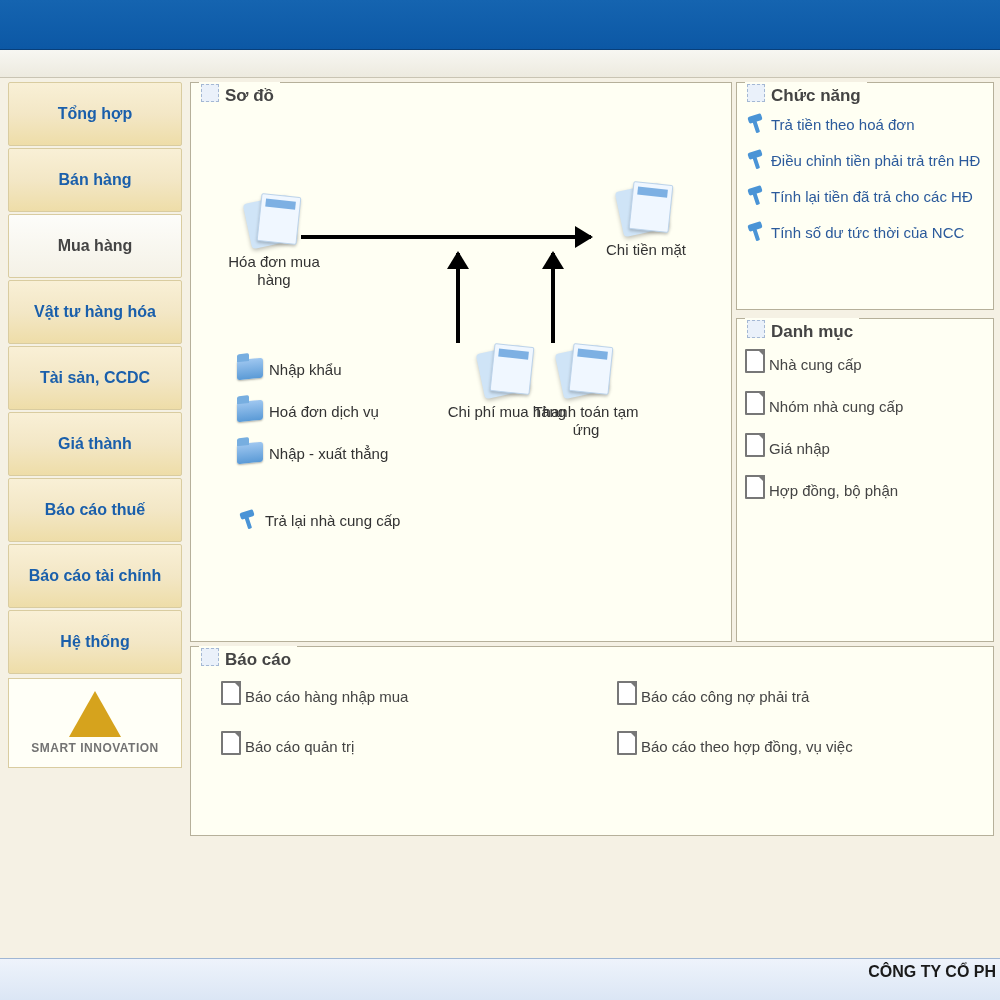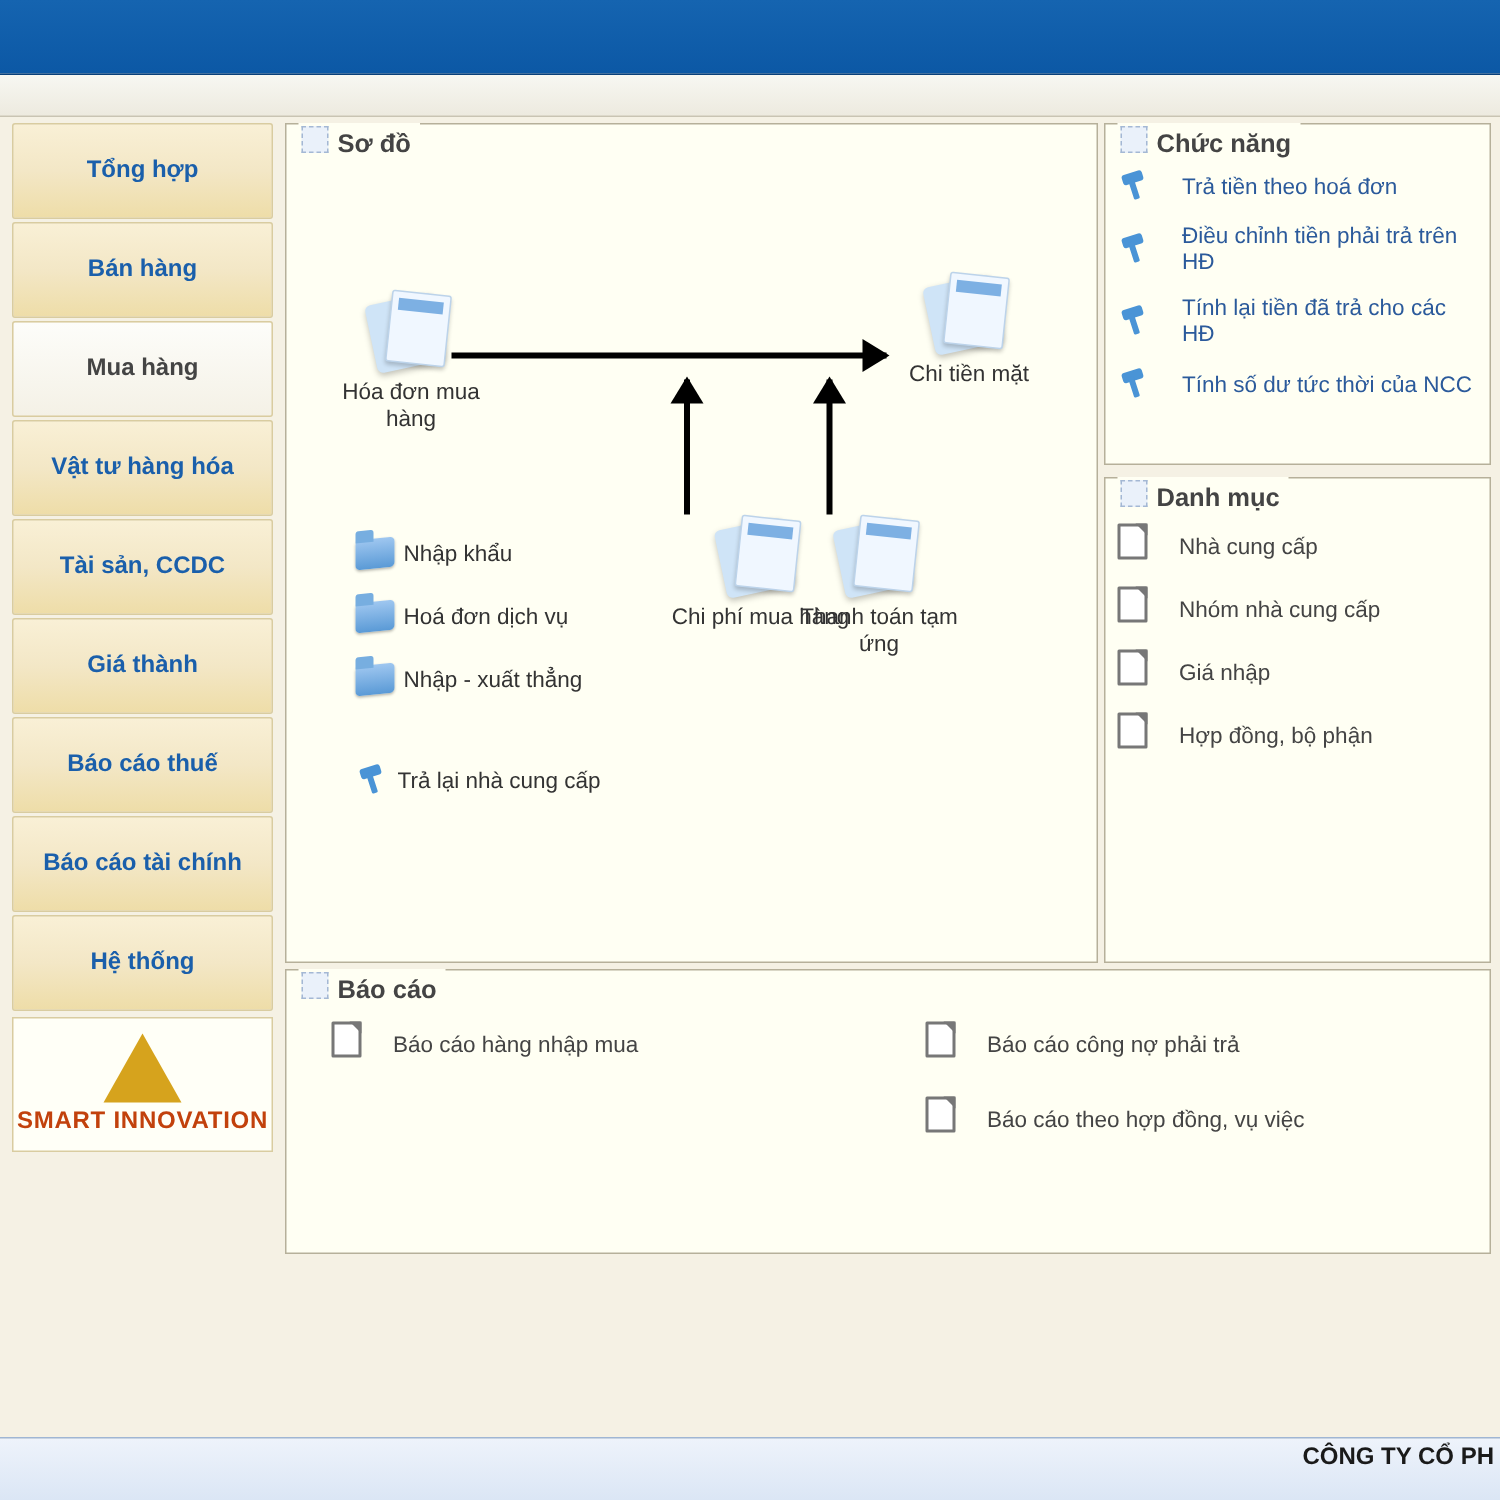--- a/index.html
+++ b/index.html
@@ -65,21 +65,21 @@
     justify-content: center;
   }
   .logo-tri {
     width: 0; height: 0;
     border-left: 26px solid transparent;
     border-right: 26px solid transparent;
     border-bottom: 46px solid #d6a31d;
     position: relative;
     margin-bottom: 4px;
   }
-  .logo-text { color: #c2410c; font-weight: bold; font-size: 16px; letter-spacing: 0.5px; }
+  .logo-text { color: #737373; font-weight: bold; font-size: 12px; letter-spacing: 0.5px; }
 
   .content {
     flex: 1;
     display: flex;
     flex-direction: column;
     padding: 4px 6px 4px 2px;
     gap: 4px;
   }
   .row1 { display: flex; gap: 4px; height: 560px; }
   .panel {
@@ -110,21 +110,21 @@
   .diagram { flex: 1; padding-top: 22px; }
   .functions { width: 258px; display:flex; flex-direction:column; }
   .func-body { padding: 30px 8px 4px 8px; display:flex; flex-direction:column; gap:14px; }
   .catalog { margin-top: 4px; flex:1; }
   .catalog-body { padding: 30px 8px 4px 8px; display:flex; flex-direction:column; gap:18px; }
   .reports { height: 190px; }
   .reports-body { padding: 34px 20px 8px 30px; display:flex; gap: 40px; }
   .report-col { flex:1; display:flex; flex-direction:column; gap:26px; }
 
   .link-row {
-    display:flex; align-items:center; gap:21px;
+    display:flex; align-items:center; gap:4px;
     color: #2b5a9b; font-size: 15px; cursor:pointer;
   }
   .link-row.dark { color:#444;align-items:flex-end; }
   .dia-canvas { position:relative; width:100%; height:100%; }
 
   .dia-item { position:absolute; text-align:center; font-size:15px; color:#333; cursor:pointer; }
   .dia-item .lbl { margin-top:2px; line-height:1.2; }
 
   .small-link { position:absolute; display:flex; align-items:center; gap:6px; font-size:15px; color:#333; cursor:pointer; }
 
@@ -321,20 +321,24 @@
       <div class="panel-title">
         <span class="tile-icon"></span>
         <span>Báo cáo</span>
       </div>
       <div class="reports-body">
         <div class="report-col">
           <div class="link-row dark">
               <span class="icon-doc"></span>
               <span>Báo cáo hàng nhập mua</span>
             </div>
+          <div class="link-row dark">
+              <span class="icon-doc"></span>
+              <span>Báo cáo quản trị</span>
+            </div>
         </div>
         <div class="report-col">
           <div class="link-row dark">
               <span class="icon-doc"></span>
               <span>Báo cáo công nợ phải trả</span>
             </div>
           <div class="link-row dark">
               <span class="icon-doc"></span>
               <span>Báo cáo theo hợp đồng, vụ việc</span>
             </div>

